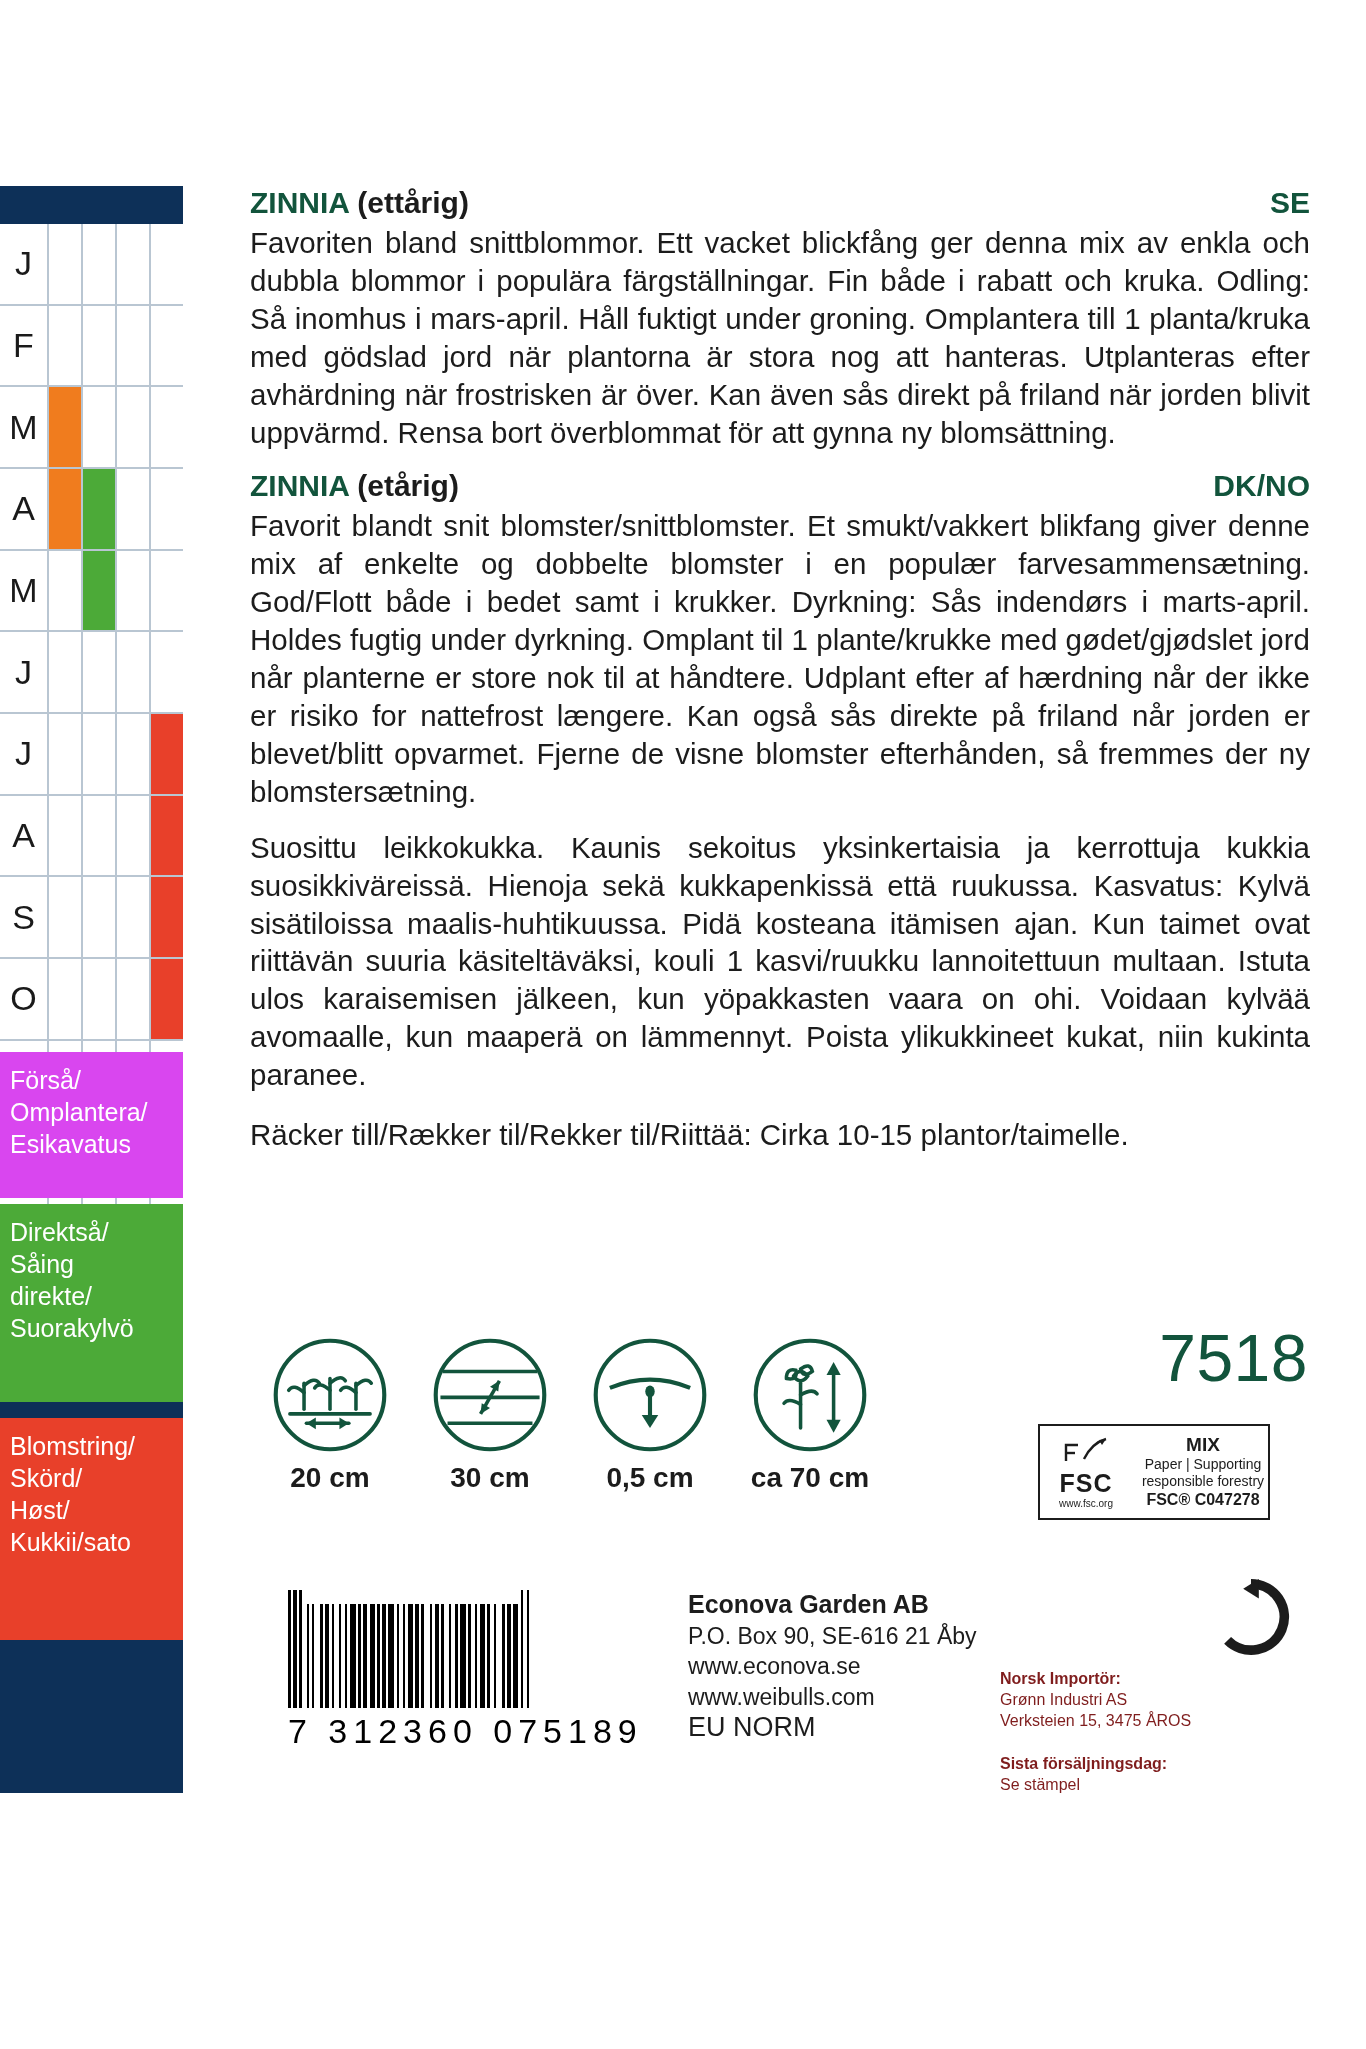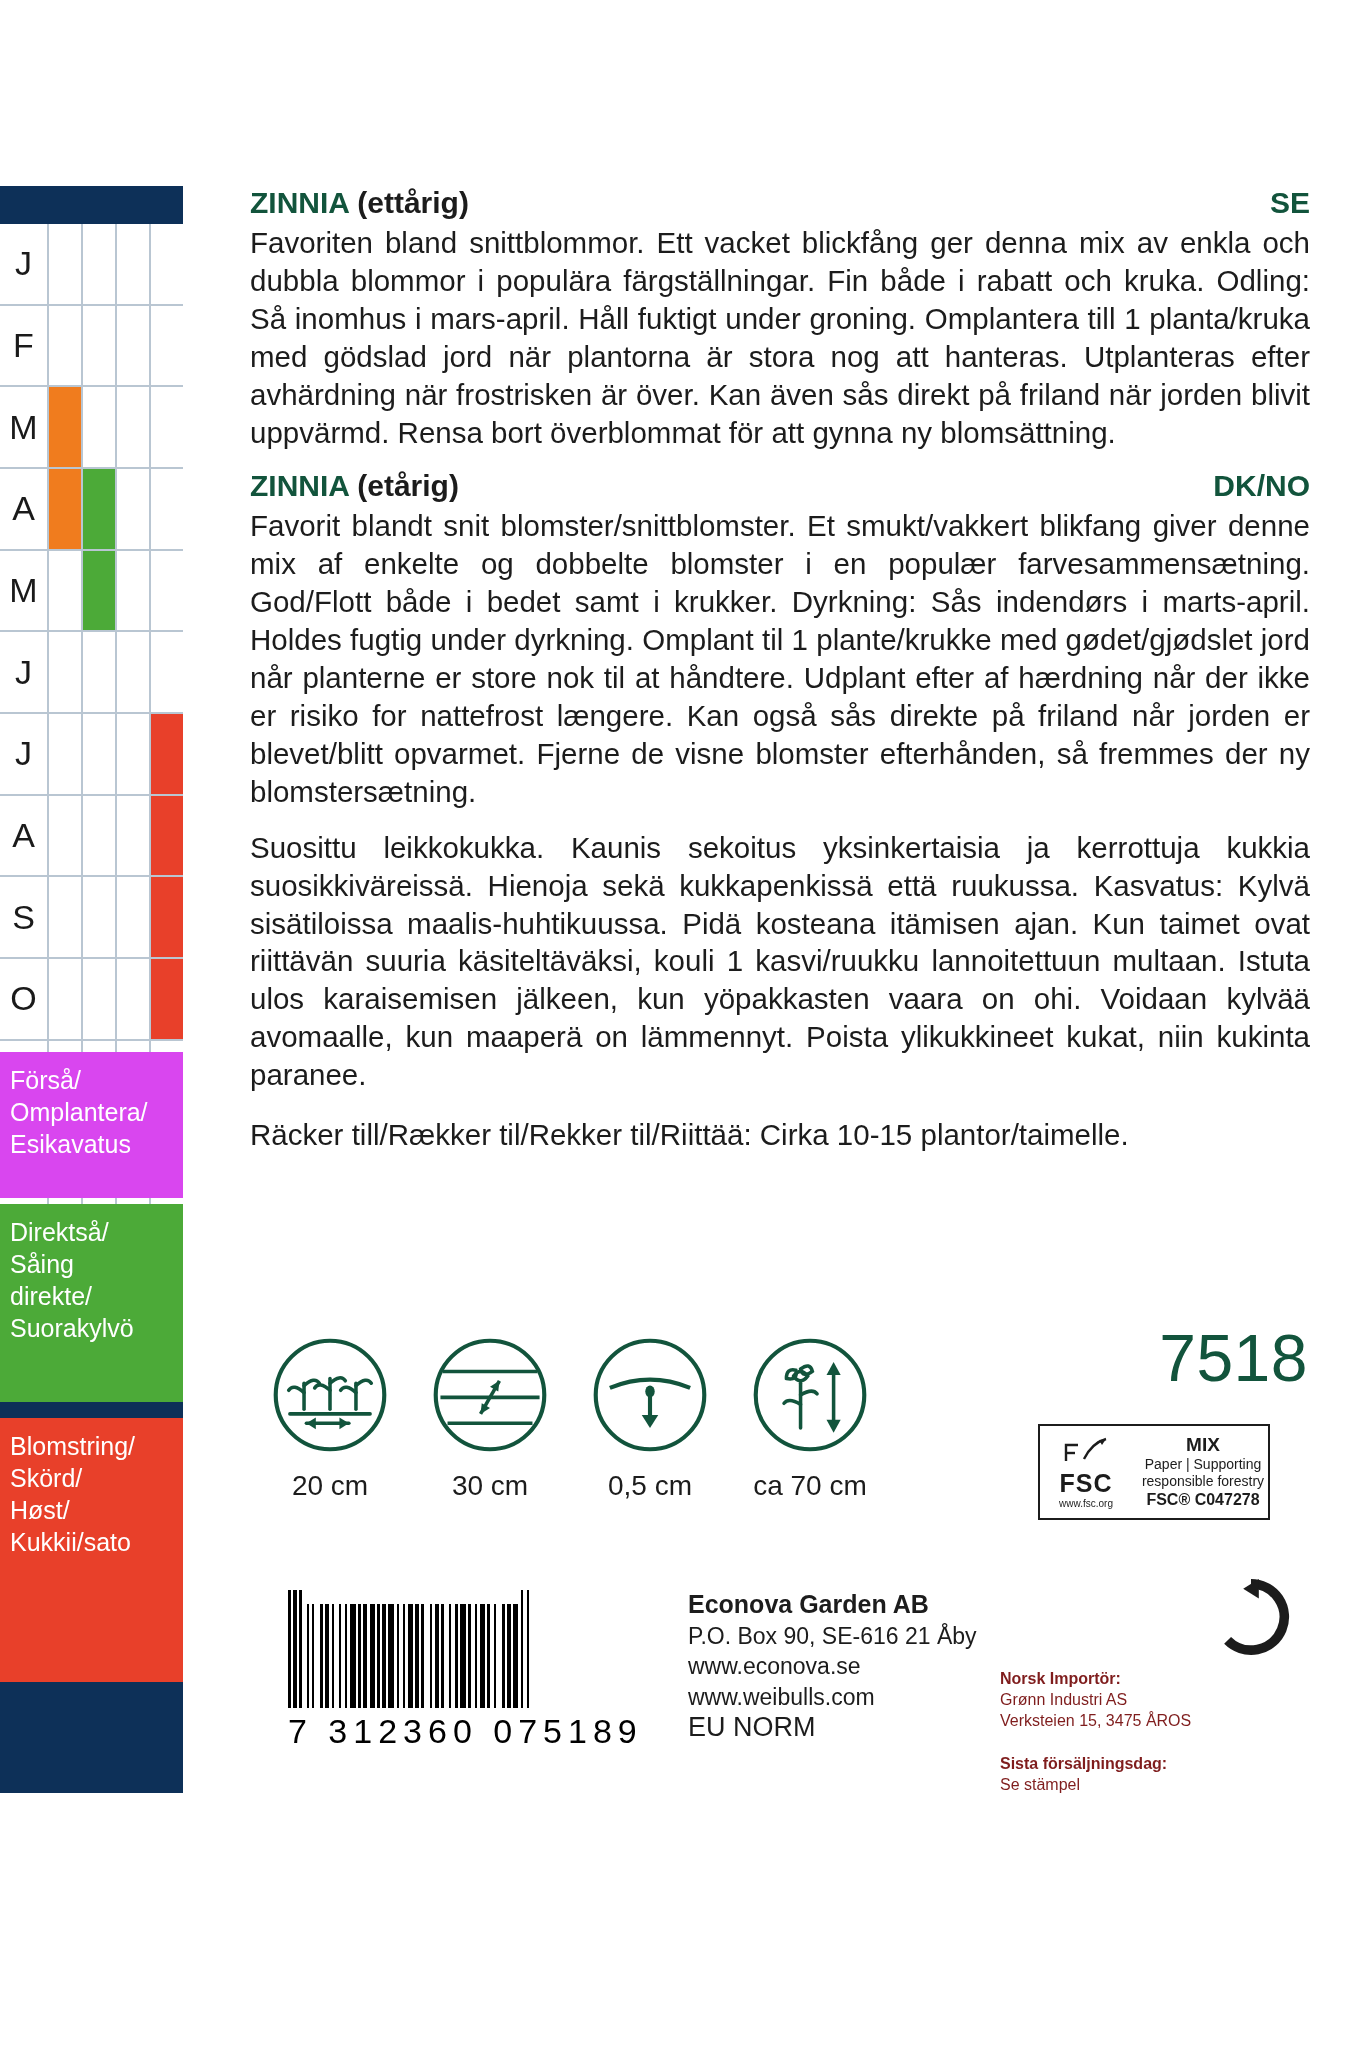--- a/index.html
+++ b/index.html
@@ -125,22 +125,23 @@
     width: 160px;
     text-align: center;
   }
   .icon-circle {
     width: 118px;
     height: 118px;
     margin: 0 auto;
   }
   .icon-caption {
     font-size: 28px;
-    margin-top: 16px;
-    color: #1c1c1c;
+    margin-top: 8px;
+    color: #1c1c1c;
+    font-weight: bold;
   }
 
   
   #article-number {
     position: absolute;
     right: 58px;
     top: 1320px;
     font-size: 66px;
     color: #12543c;
     font-weight: normal;
@@ -327,21 +328,21 @@
         <div>Förså/</div>
         <div>Omplantera/</div>
         <div>Esikavatus</div>
       </div>
       <div class="legend-block" style="top: 1018px; height: 198px; background: rgb(76, 170, 56);">
         <div>Direktså/</div>
         <div>Såing</div>
         <div>direkte/</div>
         <div>Suorakylvö</div>
       </div>
-      <div class="legend-block" style="top: 1232px; height: 264px; background: rgb(232, 64, 42);">
+      <div class="legend-block" style="top: 1232px; height: 222px; background: rgb(232, 64, 42);">
         <div>Blomstring/</div>
         <div>Skörd/</div>
         <div>Høst/</div>
         <div>Kukkii/sato</div>
       </div>
     </div>
 </div>
 
 <div id="content">
 

